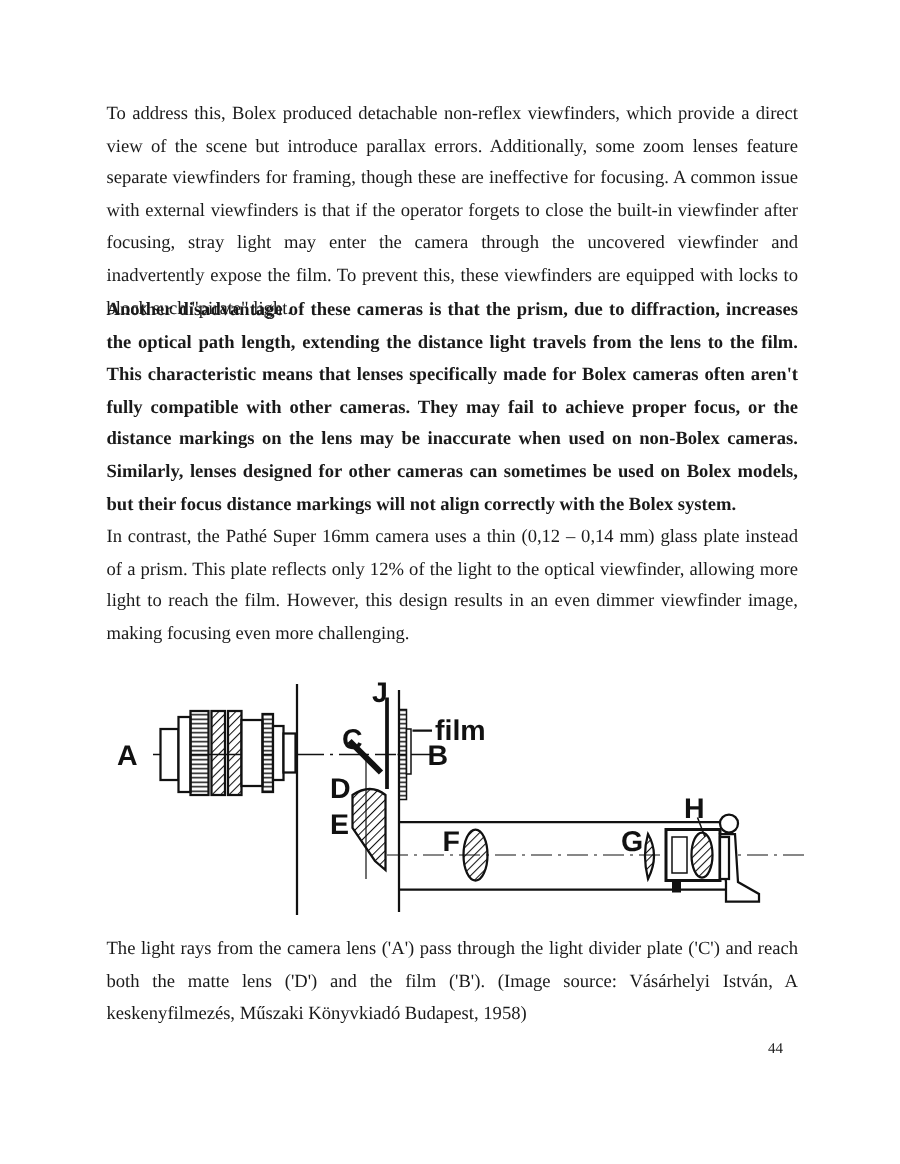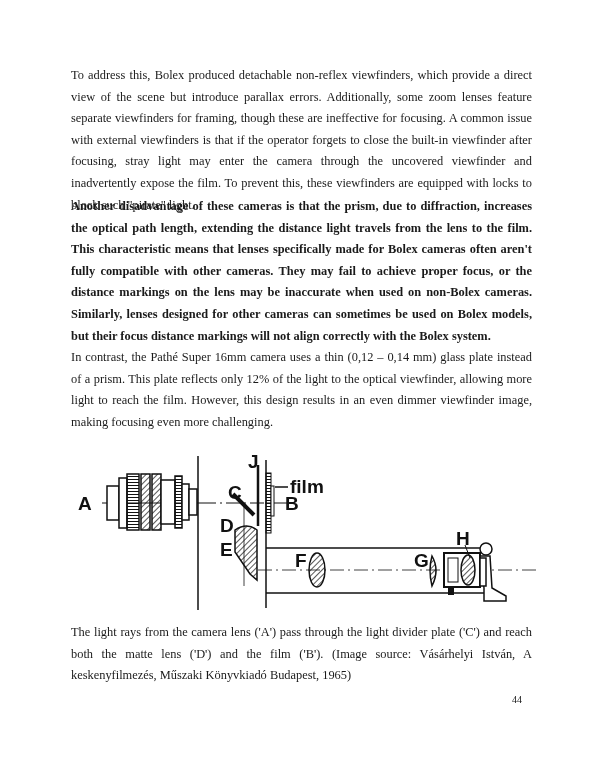--- a/index.html
+++ b/index.html
@@ -105,16 +105,16 @@
       <text class="lbl" x="150" y="84">D</text>
       <text class="lbl" x="150" y="108">E</text>
       <text class="lbl" x="225" y="119">F</text>
       <text class="lbl" x="344" y="119">G</text>
       <text class="lbl" x="386" y="97">H</text>
       <text class="lbl" x="178" y="20">J</text>
       <text class="lbl" x="220" y="45">film</text>
     </svg>
   </div>
 
-  <p class="para" id="cap">The light rays from the camera lens ('A') pass through the light divider plate ('C') and reach both the matte lens ('D') and the film ('B'). (Image source: Vásárhelyi István, A keskenyfilmezés, Műszaki Könyvkiadó Budapest, 1965)</p>
+  <p class="para" id="cap">The light rays from the camera lens ('A') pass through the light divider plate ('C') and reach both the matte lens ('D') and the film ('B'). (Image source: Vásárhelyi István, A keskenyfilmezés, Műszaki Könyvkiadó Budapest, 1958)</p>
 
   <div class="pagenum">44</div>
 </div>
 
 </body></html>

